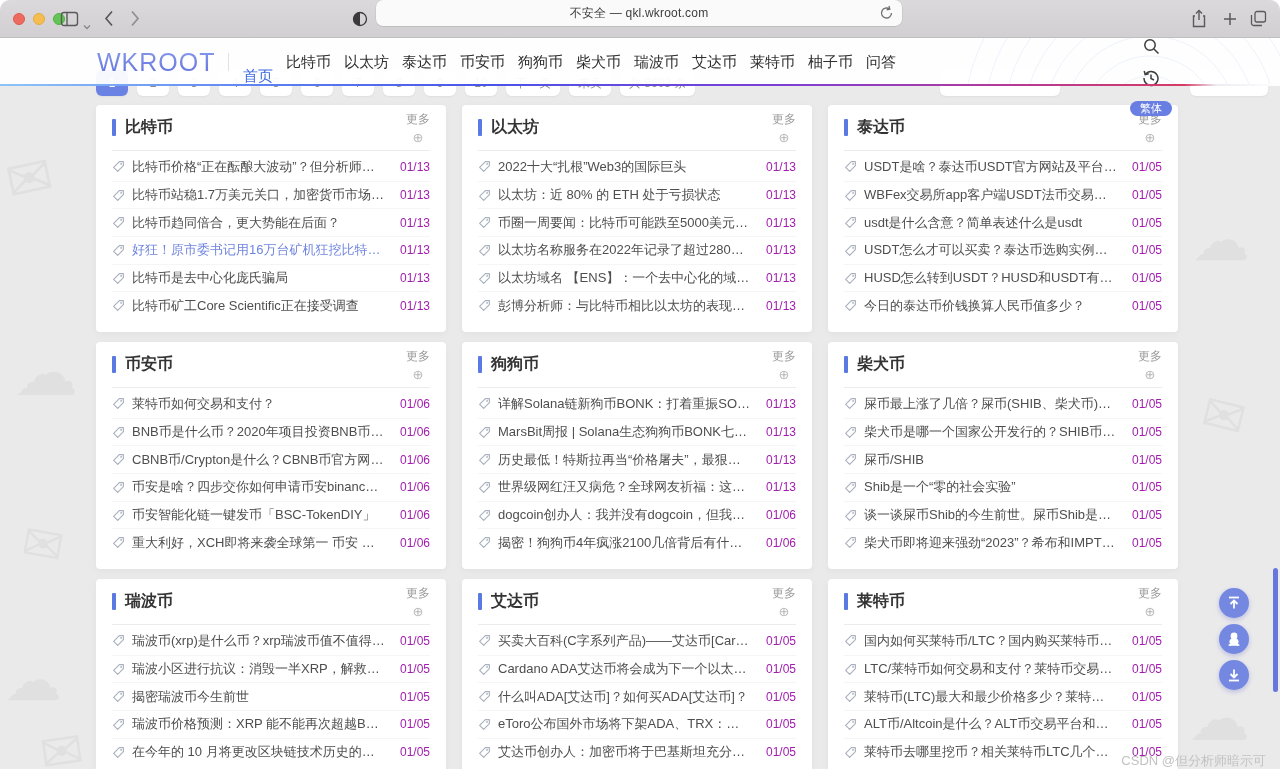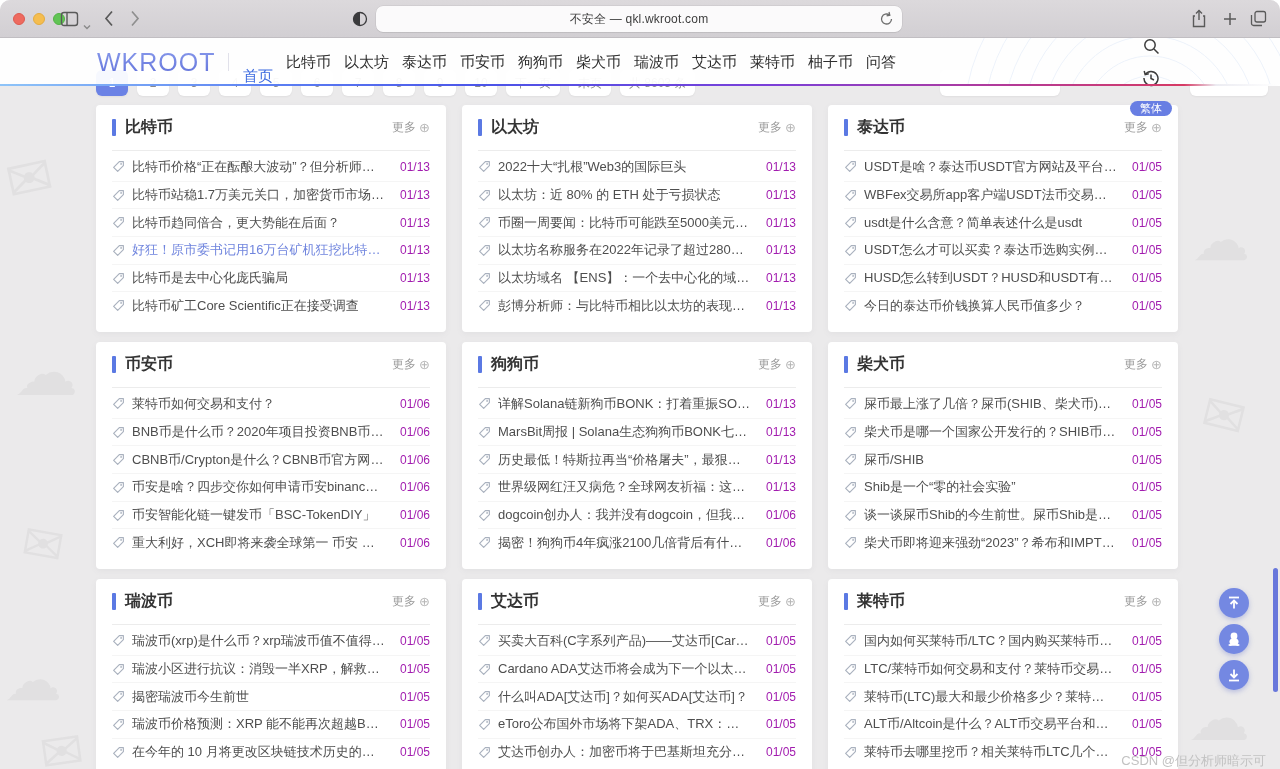--- a/index.html
+++ b/index.html
@@ -9,21 +9,21 @@
 
   
   .chrome { position:absolute; top:0; left:0; width:1280px; height:38px; z-index:10;
             background:linear-gradient(#dcd9dc,#d2cfd3); border-bottom:1px solid #c1bec2; }
   .traffic { position:absolute; left:13px; top:13px; display:flex; gap:8px; }
   .light { width:12px; height:12px; border-radius:50%; }
   .light.red { background:#ee6a5f; border:0.5px solid #dd5a50; }
   .light.yellow { background:#f5bd4f; border:0.5px solid #e3ac40; }
   .light.green { background:#61c454; border:0.5px solid #53b246; }
   .tb-ico { position:absolute; color:#5a5a5a; }
-  .urlbar { position:absolute; left:376px; top:6px; width:526px; height:26px; border-radius:7px;
+  .urlbar { position:absolute; left:376px; top:0; width:526px; height:26px; border-radius:7px;
             background:#fbfafb; box-shadow:0 0 0 0.5px rgba(0,0,0,.09), 0 1px 1px rgba(0,0,0,.05);
             display:flex; align-items:center; justify-content:center; }
   .url-text { font-size:12px; color:#3d3d3d; letter-spacing:.2px; }
   .reload { position:absolute; right:8px; top:5px; }
 
   
   .site-header { position:absolute; top:38px; left:0; width:1280px; height:48px; z-index:5;
                  background:rgba(255,255,255,.94); }
   .hdr-waves { position:absolute; right:0; top:0; opacity:.55; }
   .grad-line { position:absolute; bottom:0; left:0; width:1280px; height:2px;
@@ -65,21 +65,21 @@
   .d8 { left:1188px; top:596px; font-size:62px; }
 
   .cards { position:absolute; left:96px; top:19px; display:grid;
            grid-template-columns:repeat(3,350px); gap:10px 16px; grid-auto-rows:227px; }
   .card { background:#fff; border-radius:4px; padding:0 16px; overflow:hidden;
           box-shadow:0 2px 6px rgba(110,110,125,.07); }
   .card-head { height:45px; display:flex; align-items:center; }
   .accent-bar { width:4px; height:17px; border-radius:1px; background:#5b79e3; margin-right:9px; flex:0 0 auto; }
   .card-title { font-size:16px; font-weight:700; color:#333; flex:1; }
   .more-link { display:flex; align-items:center; gap:3px; font-size:12px; color:#9b9b9b;
-               text-decoration:none; cursor:pointer; }
+               text-decoration:none; cursor:pointer;flex-direction:column; }
   .more-ico { font-size:13px; color:#b7b7b7; line-height:1; }
   .card-div { height:1px; background:#ececec; }
   .items { list-style:none; margin-top:2px; }
   .item { height:27.7px; display:flex; align-items:center; gap:7px; cursor:pointer; }
   .item + .item { border-top:1px solid #f5f5f5; }
   .tag-ico { flex:0 0 auto; color:#a9b1be; }
   .itext { flex:1; font-size:13px; color:#4e4e4e; white-space:nowrap; overflow:hidden; text-overflow:ellipsis; }
   .itext.hl { color:#7085de; }
   .idate { font-size:12px; color:#a21caf; margin-left:8px; flex:0 0 auto; }
 

